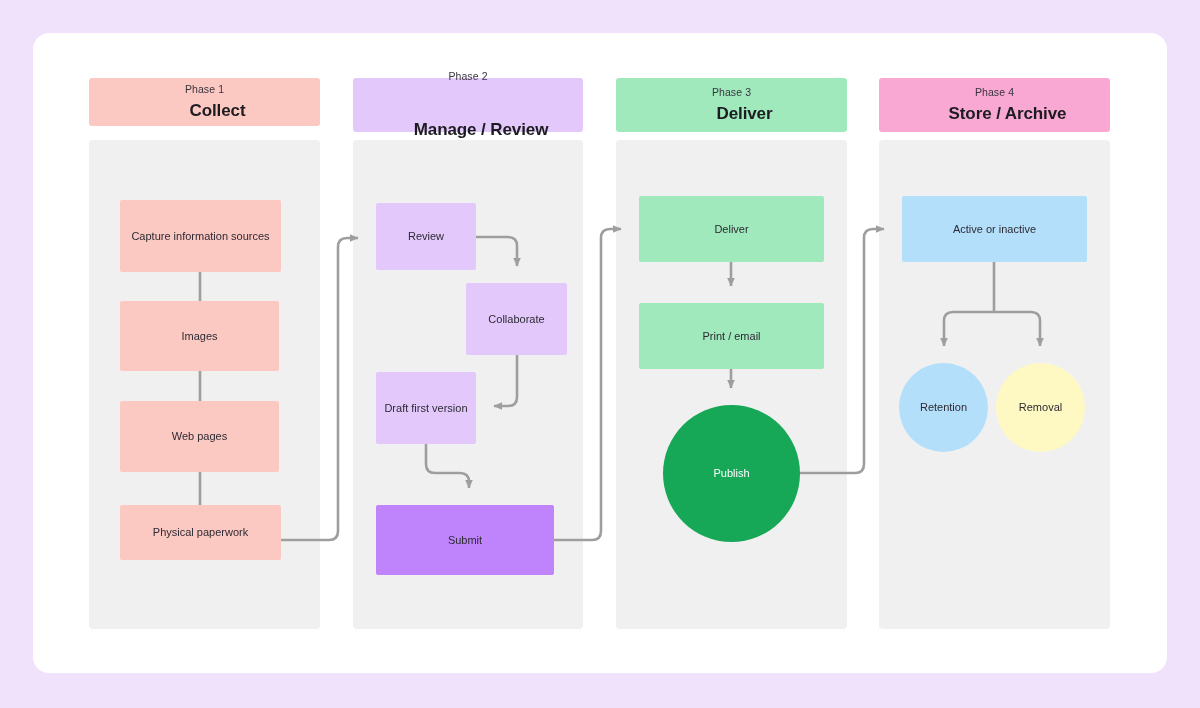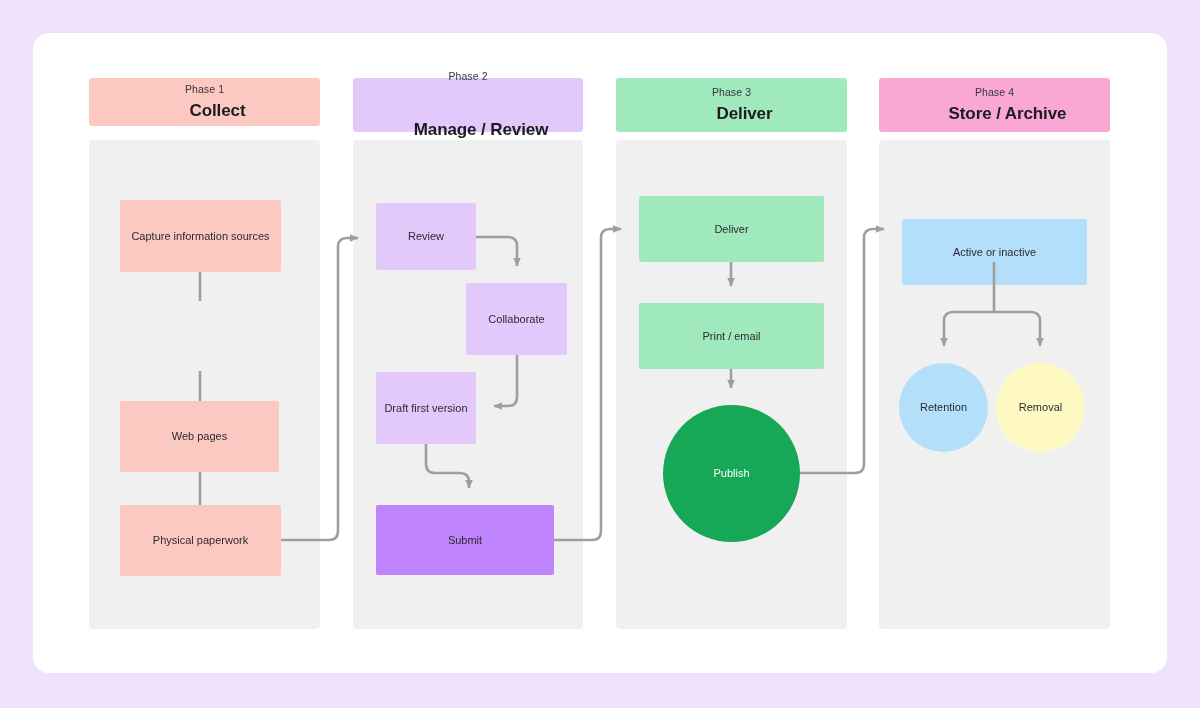--- a/index.html
+++ b/index.html
@@ -102,24 +102,27 @@
 
     <div class="phase-header" style="left:89px; top:78px; width:231px; height:48px; background:#fcc8c2;">
       <div class="phase-kicker">Phase 1</div>
       <div class="phase-title">Collect</div>
     </div>
     <div class="phase-panel" style="left:89px; top:140px; width:231px; height:489px;"></div>
 
     <div class="node" style="left:120px; top:200px; width:161px; height:72px; background:#fcc8c2;">
       <span>Capture information sources</span>
     </div>
+    <div class="node" style="left:120px; top:301px; width:159px; height:70px; background:#fcc8c2;">
+      <span>Images</span>
+    </div>
     <div class="node" style="left:120px; top:401px; width:159px; height:71px; background:#fcc8c2;">
       <span>Web pages</span>
     </div>
-    <div class="node" style="left:120px; top:505px; width:161px; height:71px; background:#fcc8c2;">
+    <div class="node" style="left:120px; top:505px; width:161px; height:55px; background:#fcc8c2;">
       <span>Physical paperwork</span>
     </div>
 
     <div class="phase-header" style="left:353px; top:78px; width:230px; height:54px; background:#e3c9fb;gap:32px;">
       <div class="phase-kicker">Phase 2</div>
       <div class="phase-title">Manage / Review</div>
     </div>
     <div class="phase-panel" style="left:353px; top:140px; width:230px; height:489px;"></div>
 
     <div class="node" style="left:376px; top:203px; width:100px; height:67px; background:#e3c9fb;">
@@ -150,21 +153,21 @@
     <div class="node circle onfill" style="left:663px; top:405px; width:137px; height:137px; background:#16a757;">
       <span>Publish</span>
     </div>
 
     <div class="phase-header" style="left:879px; top:78px; width:231px; height:54px; background:#f9a8d4;">
       <div class="phase-kicker">Phase 4</div>
       <div class="phase-title">Store / Archive</div>
     </div>
     <div class="phase-panel" style="left:879px; top:140px; width:231px; height:489px;"></div>
 
-    <div class="node" style="left:902px; top:196px; width:185px; height:66px; background:#b4dffb;margin-top:23px;">
+    <div class="node" style="left:902px; top:196px; width:185px; height:66px; background:#b4dffb;">
       <span>Active  or inactive</span>
     </div>
     <div class="node circle" style="left:899px; top:363px; width:89px; height:89px; background:#b4dffb;">
       <span>Retention</span>
     </div>
     <div class="node circle" style="left:996px; top:363px; width:89px; height:89px; background:#fef9c3;">
       <span>Removal</span>
     </div>
 
     <svg class="links" viewBox="0 0 1200 708">

